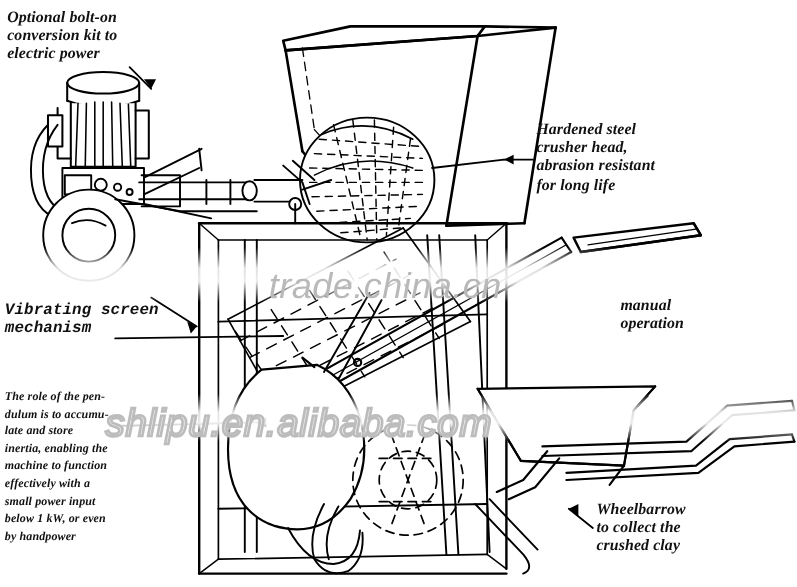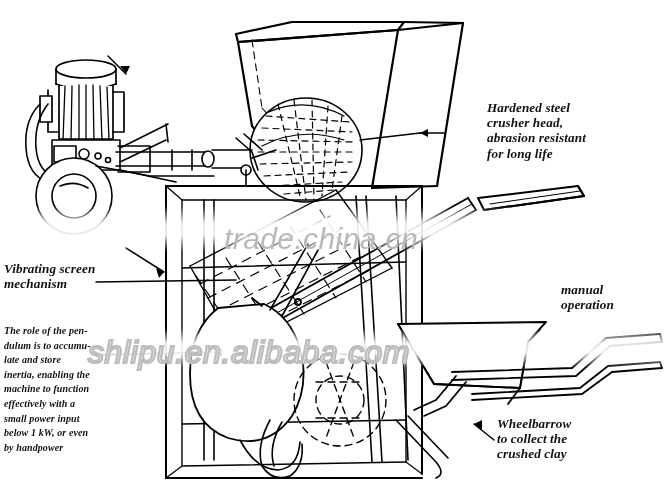--- a/index.html
+++ b/index.html
@@ -327,39 +327,42 @@
     </g>
   </svg>
 
   <div id="band1" class="wm-band"></div>
   <div id="band2" class="wm-band"></div>
 
   <div id="wm-trade" class="wm">trade.china.cn</div>
 
   <div id="wm-shlipu" class="wm">shlipu.en.alibaba.com</div>
 
-
-  <div class="anno" style="left:447px; top:100px;margin-left:40px;">Hardened steel
+  <div class="anno" style="left:6px; top:6px;">Optional bolt-on
+conversion kit to
+electric power</div>
+
+  <div class="anno" style="left:447px; top:100px;">Hardened steel
 crusher head,
 abrasion resistant
 for long life</div>
 
-  <div class="anno" style="left:4px; top:261px;">Vibrating screen
+  <div class="anno" style="left:4px; top:251px;font-family:Liberation Mono, monospace;">Vibrating screen
 mechanism</div>
 
   <div class="anno small" style="left:4px; top:324px;">The role of the pen-
 dulum is to accumu-
 late and store
 inertia, enabling the
 machine to function
 effectively with a
 small power input
 below 1 kW, or even
 by handpower</div>
 
-  <div class="anno" style="left:561px; top:246px;margin-top:36px;">manual
+  <div class="anno" style="left:517px; top:246px;">manual
 operation</div>
 
   <div class="anno" style="left:497px; top:416px;">Wheelbarrow
 to collect the
 crushed clay</div>
 
 </div>
 
 </body></html>

